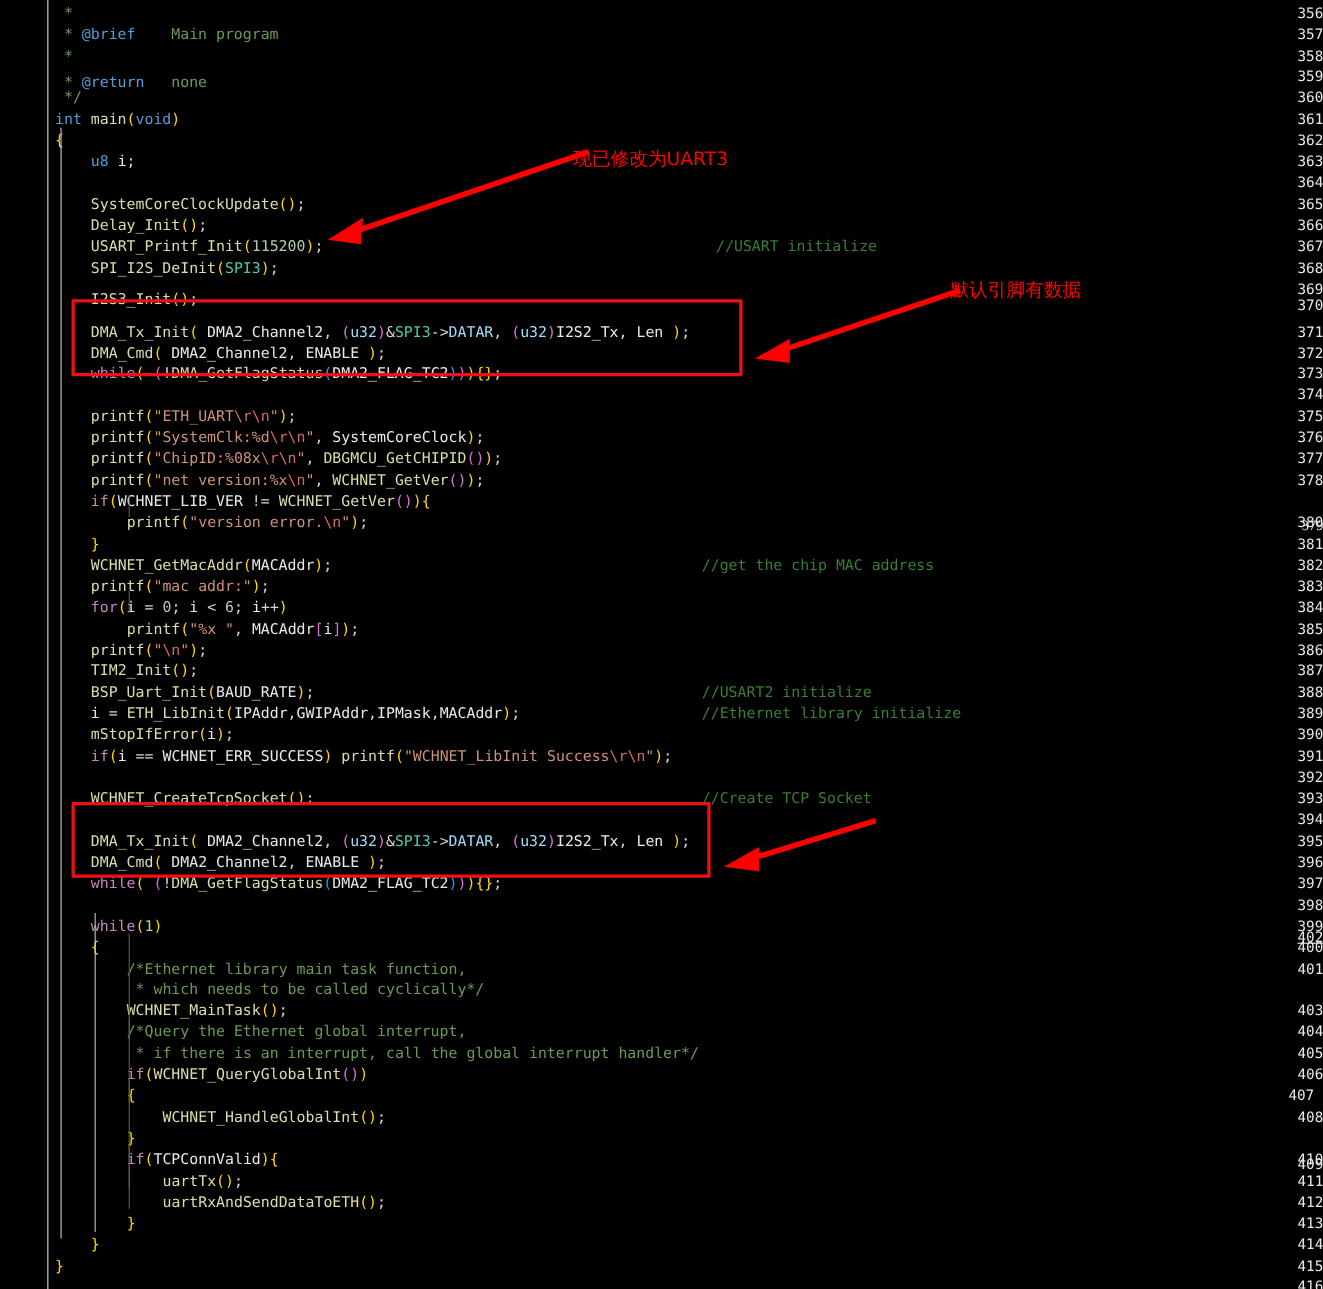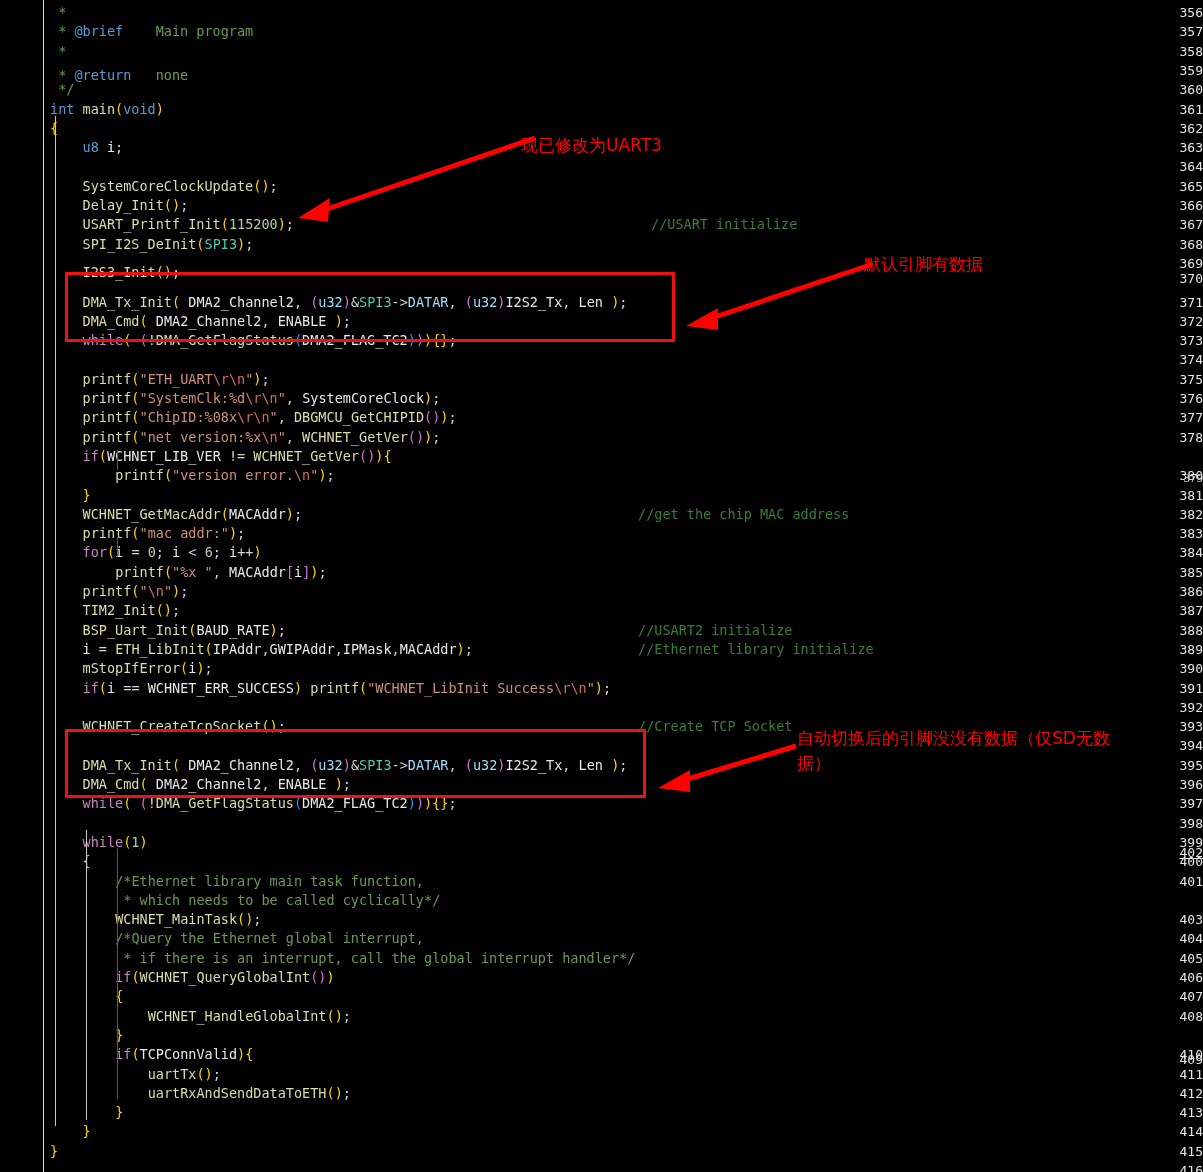--- a/index.html
+++ b/index.html
@@ -122,21 +122,21 @@
       <div class="lnum" style="top: 794.3px;">397</div>
       <div class="lnum" style="top: 813.6px;">398</div>
       <div class="lnum" style="top: 832.9px;">399</div>
       <div class="lnum" style="top: 852.2px;">400</div>
       <div class="lnum" style="top: 871.5px;">401</div>
       <div class="lnum" style="top: 843px; text-decoration: underline;">402</div>
       <div class="lnum" style="top: 910.1px;">403</div>
       <div class="lnum" style="top: 929.4px;">404</div>
       <div class="lnum" style="top: 948.7px;">405</div>
       <div class="lnum" style="top: 968px;">406</div>
-      <div class="lnum" style="top: 987.3px;">407</div>
+      <div class="lnum" style="top: 987.3px; text-align: center;">407</div>
       <div class="lnum" style="top: 1006.6px;">408</div>
       <div class="lnum" style="top: 1025.9px; margin-top: 24px;">409</div>
       <div class="lnum" style="top: 1045.2px;">410</div>
       <div class="lnum" style="top: 1064.5px;">411</div>
       <div class="lnum" style="top: 1083.8px;">412</div>
       <div class="lnum" style="top: 1103.1px;">413</div>
       <div class="lnum" style="top: 1122.4px;">414</div>
       <div class="lnum" style="top: 1141.7px;">415</div>
       <div class="lnum" style="top: 1161px;">416</div>
     </div>
@@ -232,16 +232,14 @@
     <polygon points="8,68 40,50 40,72" fill="#ff0000"></polygon>
   </svg>
 
   <svg class="arrow" style="left:650px;top:740px;" width="150" height="60" viewBox="0 0 150 60">
     <line x1="146" y1="6" x2="28" y2="42" stroke="#ff0000" stroke-width="5"></line>
     <polygon points="8,48 40,30 40,52" fill="#ff0000"></polygon>
   </svg>
 
   <div class="anno" style="left:521px;top:133px;">现已修改为UART3</div>
   <div class="anno" style="left:864px;top:252px;">默认引脚有数据</div>
-  <div class="anno" style="left:797px;top:726px;width:390px;">自动切换后的引脚没没有数据（仅SD无数
-据）</div>
 
 </div>
 
 </body></html>

